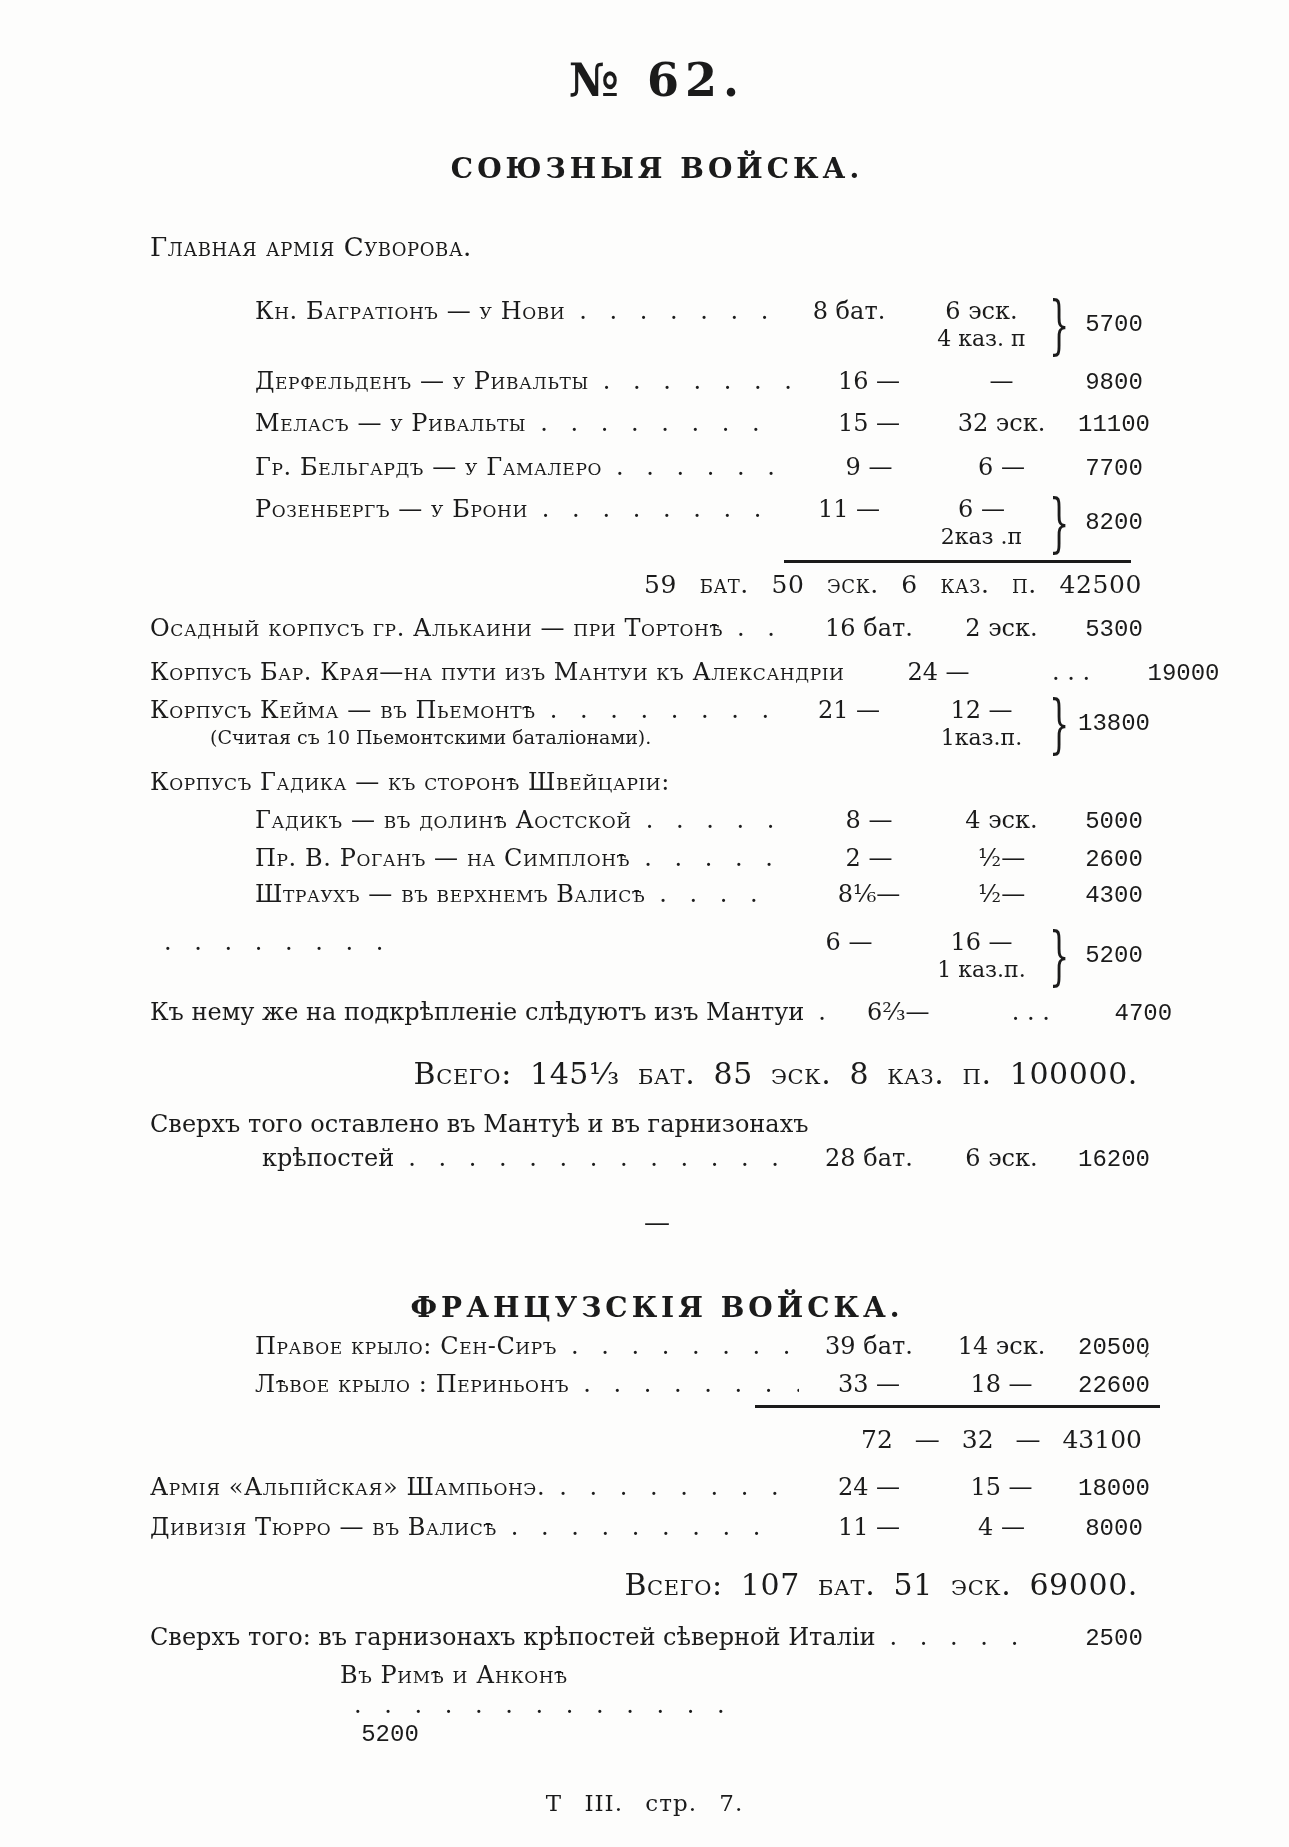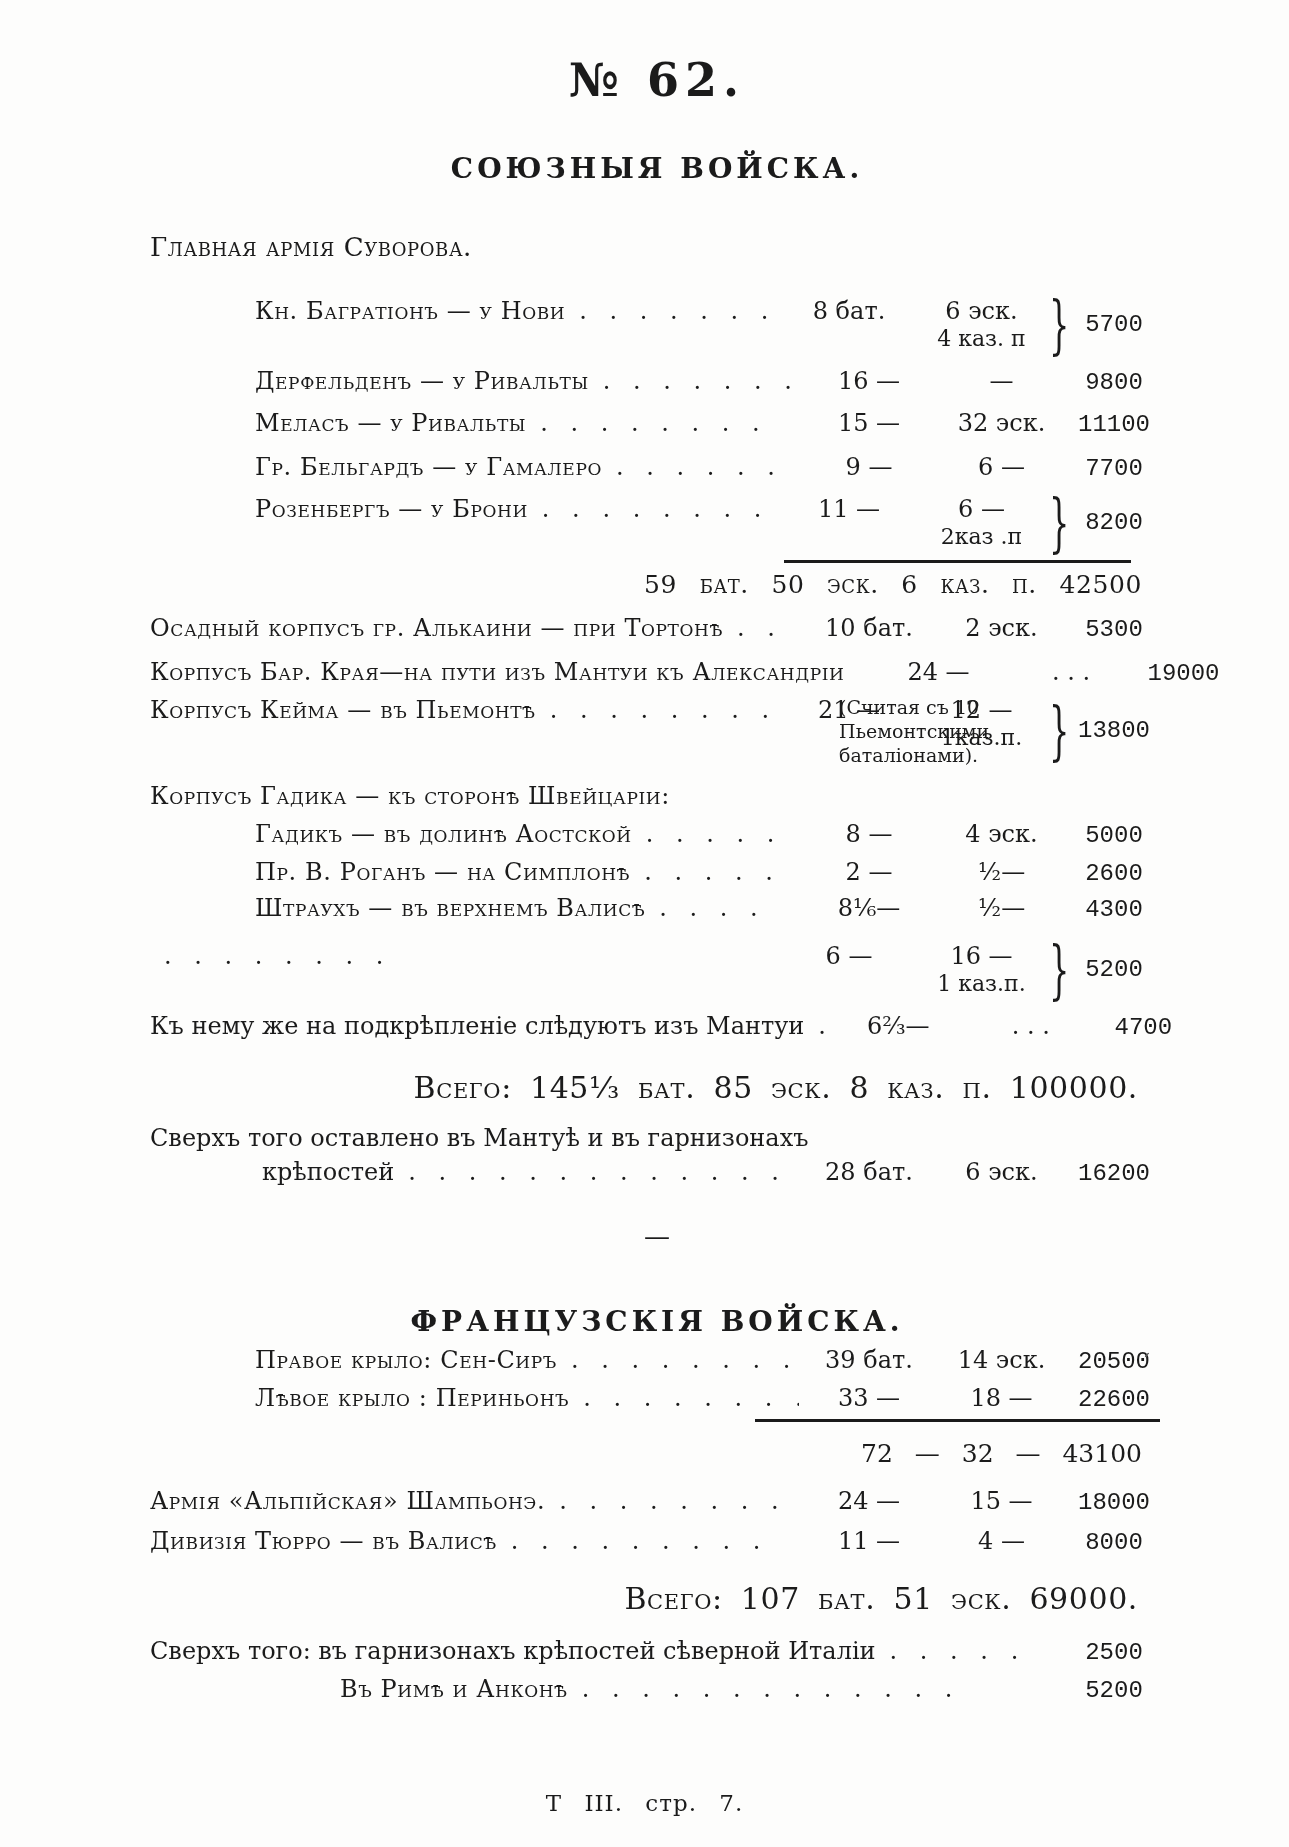--- a/index.html
+++ b/index.html
@@ -12,32 +12,32 @@
   }
   .doc-title { text-align:center; font-size:46px; font-weight:700; letter-spacing:6px; line-height:56px; }
   .sec-heading { text-align:center; font-size:28px; font-weight:700; letter-spacing:4px; line-height:34px; margin-top:44px; }
   .subheading { font-size:26px; margin-top:46px; line-height:30px; }
   .sc { font-variant:small-caps; letter-spacing:0.6px; }
   .row { display:flex; align-items:baseline; font-size:24px; line-height:30px; margin-top:12px; }
   .brow { align-items:flex-start; }
   .brow .cval { align-self:center; }
   .ind1 { padding-left:105px; }
   .ind2 { padding-left:112px; }
-  .ind3 { padding-left:190px; }
+  .ind3 { padding-left:190px;flex-direction:column; }
   .lbl { white-space:nowrap; flex:none; }
   .dots { flex:1 1 auto; white-space:nowrap; overflow:hidden; padding:0 10px 0 14px; word-spacing:15px; }
   .cbat { width:140px; text-align:center; white-space:nowrap; flex:none; }
   .cesk { width:125px; text-align:center; white-space:nowrap; flex:none; }
   .cval { width:100px; text-align:center; white-space:nowrap; flex:none;font-family:Liberation Mono, monospace; }
   .numstack { display:flex; flex-direction:column; flex:none; }
   .nline { display:flex; }
   .subtext { font-size:22px; line-height:26px; }
   .brace { flex:none; width:20px; font-size:64px; line-height:58px; align-self:center;
            transform:scaleX(0.5); transform-origin:center; font-weight:400; }
-  .lblstack { flex:1 1 auto; display:flex; flex-direction:row; min-width:0; }
+  .lblstack { flex:1 1 auto; display:flex; flex-direction:column; min-width:0; }
   .line1 { display:flex; align-items:baseline; }
   .note { font-size:19px; line-height:24px; padding-left:60px; }
   .rule { height:3px; background:#1b1b1b; }
   .rule1 { width:347px; margin:8px 0 0 634px; }
   .rule2 { width:405px; margin:4px 0 0 605px; }
   .subtotal { font-size:25px; margin-top:6px; text-align:right; padding-right:22px; word-spacing:14px; line-height:32px; }
   .subtotal2 { margin-top:16px; }
   .total-line { font-size:30px; margin-top:26px; text-align:right; padding-right:26px; word-spacing:8px; line-height:38px; }
   .plain-line { font-size:24px; margin-top:16px; line-height:30px; }
   .dash-sep { text-align:center; font-size:26px; margin-top:34px; line-height:26px; }
@@ -115,21 +115,21 @@
     <span class="brace">}</span>
     <span class="cval">8200</span>
   </div>
 
   <div class="rule rule1"></div>
   <div class="subtotal sc">59 бат. 50 эск. 6 каз. п. 42500</div>
 
   <div class="row">
     <span class="lbl sc">Осадный корпусъ гр. Алькаини — при Тортонѣ</span>
     <span class="dots">. .</span>
-    <span class="cbat">10 бат.</span>
+    <span class="cbat">16 бат.</span>
     <span class="cesk">2 эск.</span>
     <span class="cval">5300</span>
   </div>
 
   <div class="row">
     <span class="lbl sc">Корпусъ Бар. Края—на пути изъ Мантуи къ Александріи</span>
     <span class="dots"></span>
     <span class="cbat">24 —</span>
     <span class="cesk">. . .</span>
     <span class="cval">19000</span>

